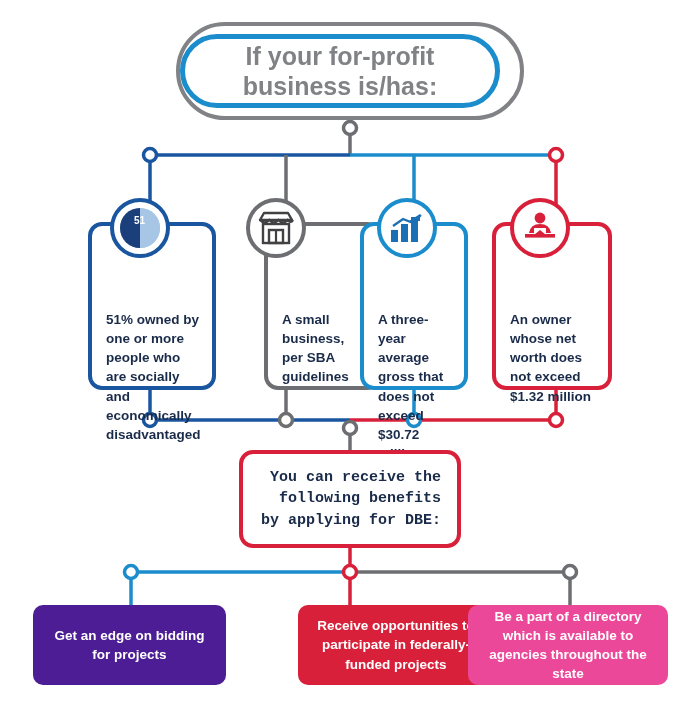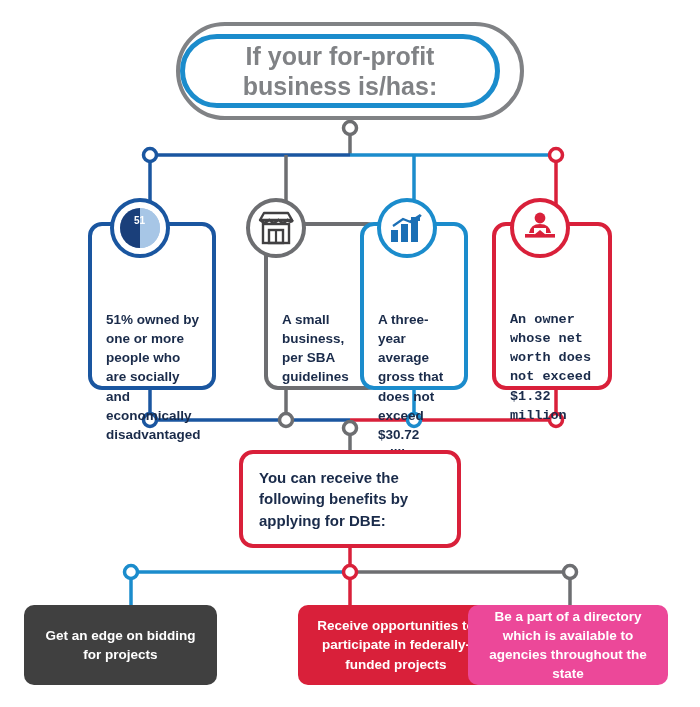--- a/index.html
+++ b/index.html
@@ -81,21 +81,21 @@
     line-height: 1.42;
   }
   .card-1 { left: 88px;  top: 222px; width: 128px; height: 168px; border-color: #1a56a0; }
   .card-2 { left: 224px; top: 222px; width: 117px; height: 168px; border-color: #6d6e71; margin-left: 40px; }
   .card-3 { left: 360px; top: 222px; width: 108px; height: 168px; border-color: #1b8ccc; }
   .card-4 { left: 492px; top: 222px; width: 120px; height: 168px; border-color: #d9203a; }
 
   .card-1 .card-text { color: #1a2b4a; }
   .card-2 .card-text { color: #1a2b4a; }
   .card-3 .card-text { color: #1a2b4a; }
-  .card-4 .card-text { color: #1a2b4a; font-family: Liberation Mono, monospace; }
+  .card-4 .card-text { color: #1a2b4a; }
 
   
   .badge {
     position: absolute;
     width: 60px;
     height: 60px;
     border-radius: 50%;
     background: #ffffff;
     box-sizing: border-box;
     border-width: 4px;
@@ -122,42 +122,43 @@
     background: #ffffff;
     display: flex;
     align-items: center;
     justify-content: center;
   }
   .mid-text {
     color: #1a2b4a;
     font-size: 15px;
     font-weight: bold;
     line-height: 1.42;
-    text-align: left;
+    text-align: right;
     padding: 0 16px;
+    font-family: Liberation Mono, monospace;
   }
 
   
   .benefit {
     position: absolute;
     top: 605px;
     height: 80px;
     border-radius: 10px;
     display: flex;
     align-items: center;
     justify-content: center;
     color: #ffffff;
     font-size: 13.5px;
     font-weight: bold;
     line-height: 1.42;
     text-align: center;
     box-sizing: border-box;
     padding: 0 12px;
   }
-  .benefit-1 { left: 24px;  width: 193px; background: #404040; }
+  .benefit-1 { left: 33px;  width: 193px; background: #4c1d95; }
   .benefit-2 { left: 254px; width: 196px; background: #d9203a; margin-left: 44px; }
   .benefit-3 { left: 468px; width: 200px; background: #ec4899; }
 </style>
 </head>
 <body>
 
 <div id="canvas">
 
   <svg id="wires" viewBox="0 0 700 707">
 

